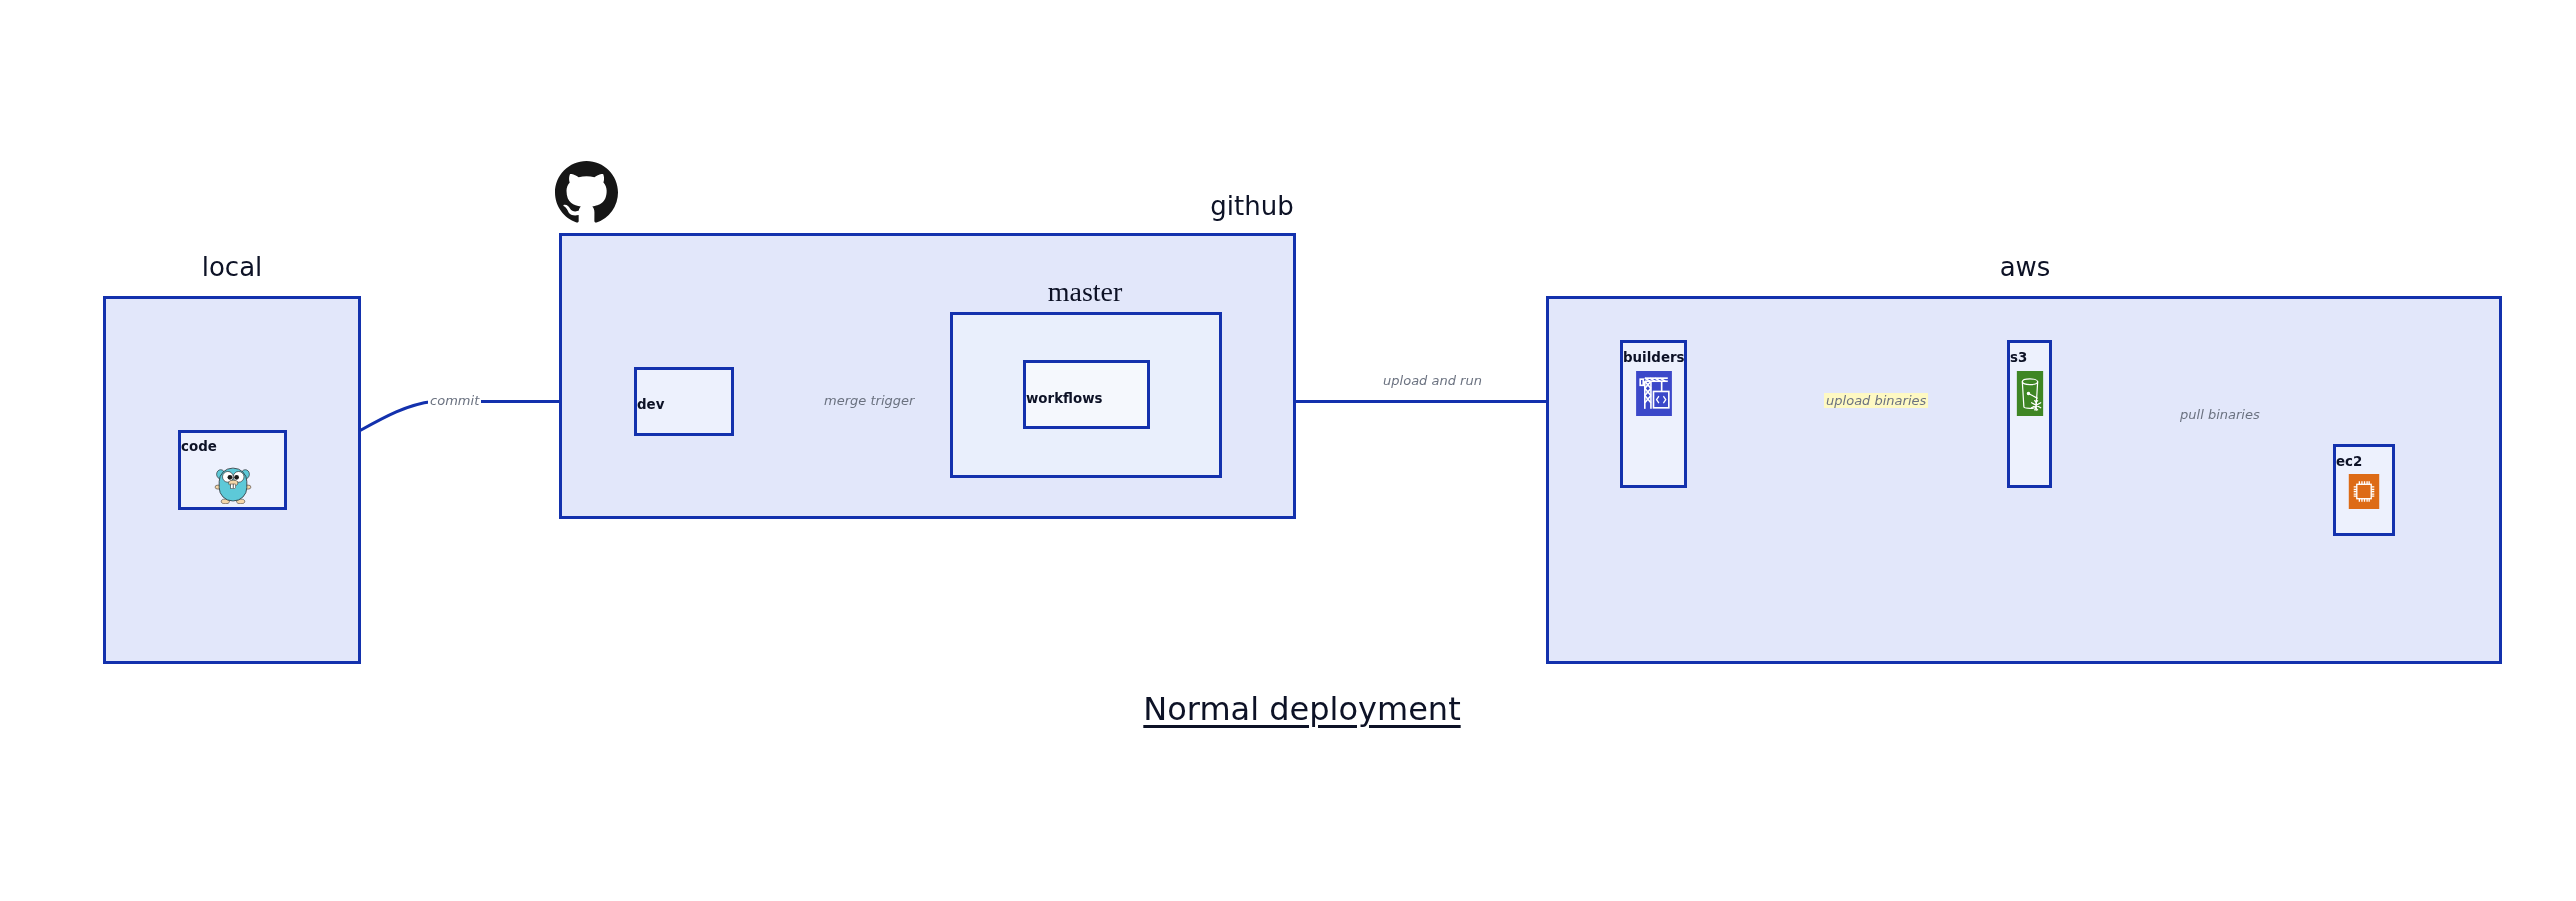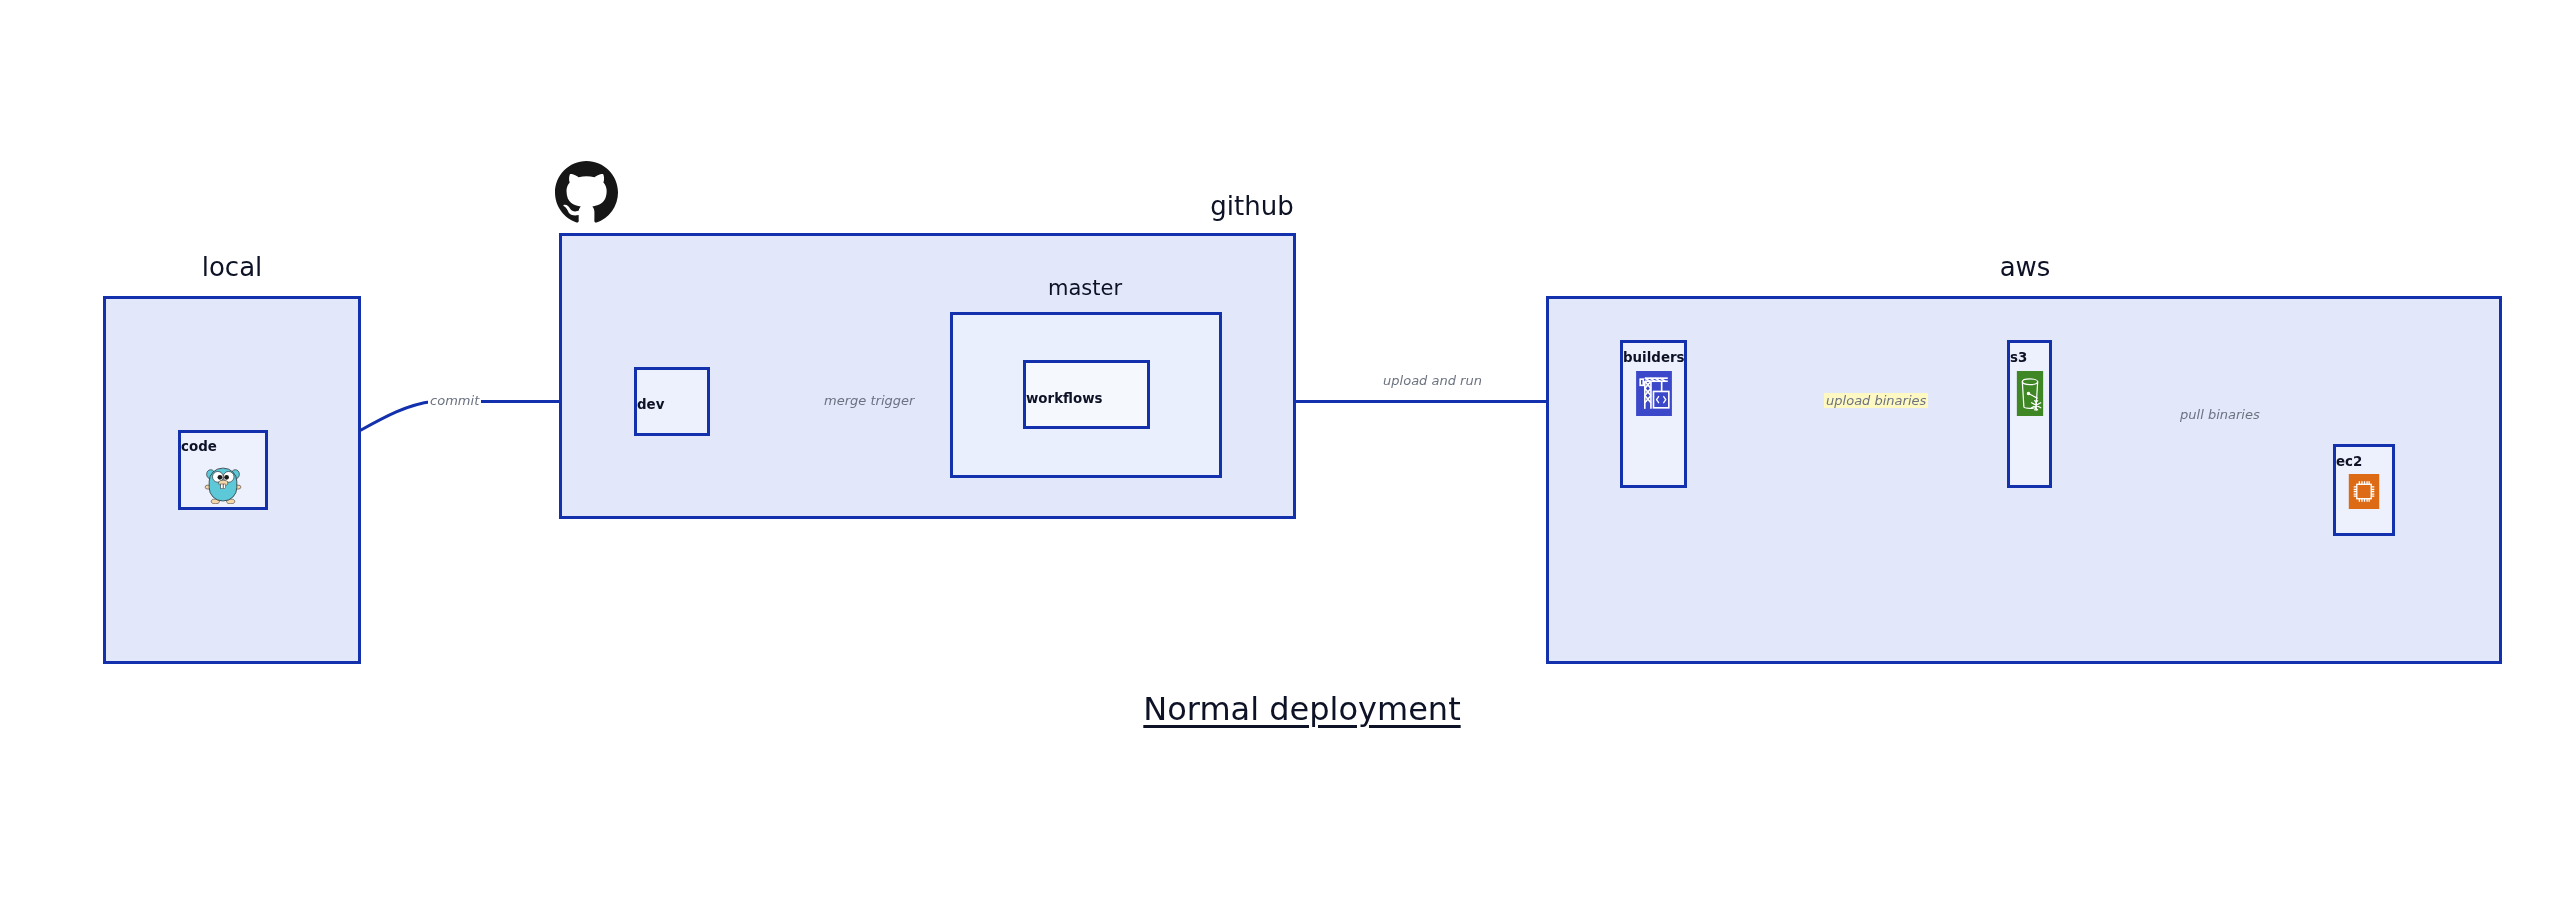--- a/index.html
+++ b/index.html
@@ -129,21 +129,21 @@
       <path d="M 4068 779 C 4140 783, 4190 798, 4228 808" fill="none" stroke="#1331ad" stroke-width="6"></path>
       <path d="M 4335 832 C 4420 860, 4480 900, 4530 935" fill="none" stroke="#1331ad" stroke-width="6" marker-end="url(#arrowhead)"></path>
     </g>
   </svg>
 
   <div class="zone-label" style="left:103px; top:252px; width:258px;">local</div>
 
   <div class="zone" style="left:103px; top:296px; width:258px; height:368px;">
   </div>
 
-  <div class="node" style="left:178px; top:430px; width:90px; height:80px;">
+  <div class="node" style="left:178px; top:430px; width:109px; height:80px;">
     <div class="node-label" style="top:6.2px;">code</div>
     <div class="node-icon" style="left:50%; top:29px; transform:translateX(-50%); width:38px; height:42px;">
       <svg class="icon-svg" viewBox="0 0 74 82" width="38" height="42">
 
         <ellipse cx="13" cy="24" rx="8" ry="9" fill="#5dc9d8" stroke="#231f20" stroke-width="1.2"></ellipse>
 
         <ellipse cx="61" cy="24" rx="8" ry="9" fill="#5dc9d8" stroke="#231f20" stroke-width="1.2"></ellipse>
 
         <ellipse cx="8" cy="49" rx="6" ry="4" fill="#f4d6a8" stroke="#231f20" stroke-width="1"></ellipse>
 
@@ -177,26 +177,26 @@
         3.75-3.65 3.95.29.25.54.73.54 1.48 0 1.07-.01 1.93-.01 2.2 0 .21.15.46.55.38A8.013 8.013 0 0 0 16
         8c0-4.42-3.58-8-8-8z"></path>
     </svg>
   </div>
 
   <div class="zone-label" style="left:1123px; top:191px; width:258px;">github</div>
 
   <div class="zone" style="left:559px; top:233px; width:737px; height:286px;">
   </div>
 
-  <div class="zone-label" style="left:956px; top:276px; width:258px; font-size:21px;">master</div>
+  <div class="zone-label" style="left:956px; top:276px; width:258px; font-size:28px;font-family:Liberation Serif, serif;">master</div>
 
   <div class="subzone" style="left:950px; top:312px; width:272px; height:166px;">
   </div>
 
-  <div class="node" style="left:634px; top:367px; width:76px; height:69px;">
+  <div class="node" style="left:634px; top:367px; width:100px; height:69px;">
     <div class="node-label" style="top:27px;">dev</div>
   </div>
 
   <div class="node node-white" style="left:1023px; top:360px; width:127px; height:69px;">
     <div class="node-label" style="top:28px;">workflows</div>
   </div>
 
   <div class="zone-label" style="left:1896px; top:252px; width:258px;">aws</div>
 
   <div class="zone" style="left:1546px; top:296px; width:956px; height:368px;">

